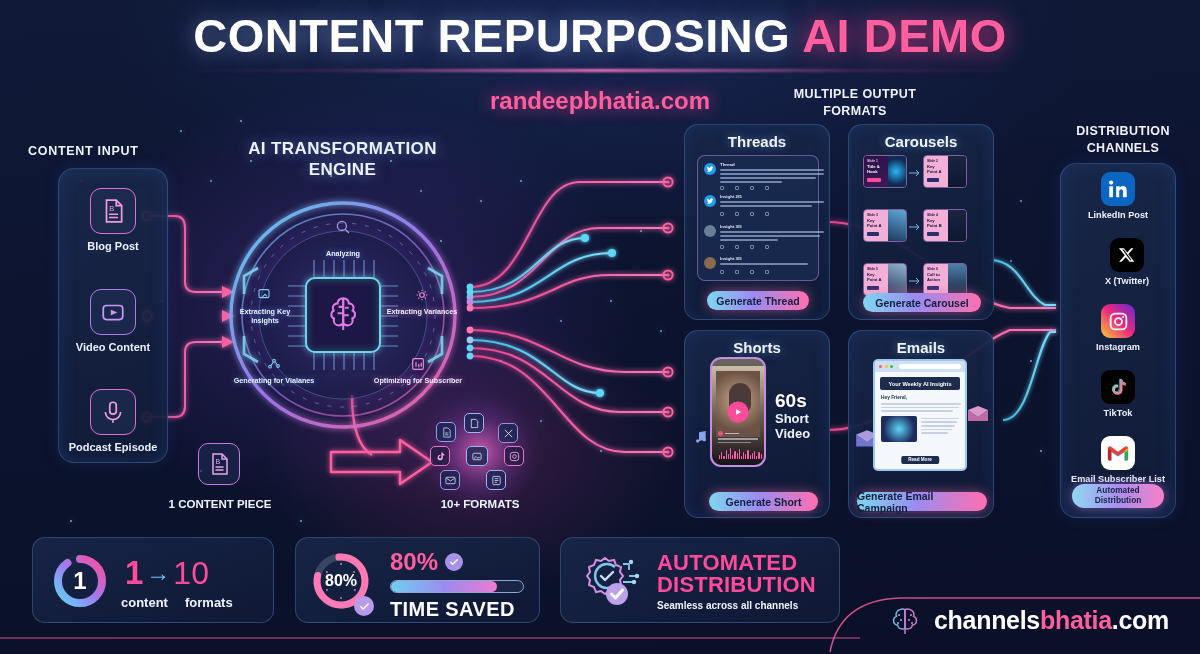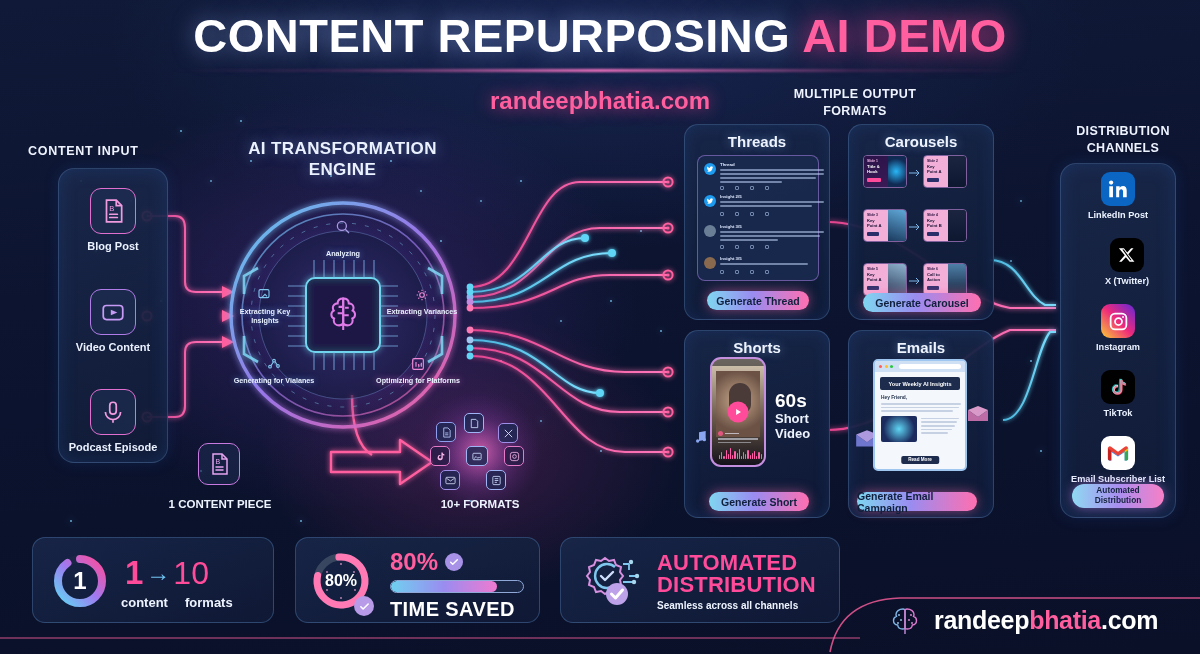--- a/index.html
+++ b/index.html
@@ -445,21 +445,21 @@
           <circle cx="18" cy="15" r="2"></circle>
           <path d="M7.5 14.5L11 9M13.5 8.5L17 13.5"></path>
         </svg>
       <div style="font-size:7.2px; font-weight:bold; color:#e8f0ff; line-height:1.2; margin-top:1px; text-shadow:0 0 6px rgba(120,180,255,.7);">Generating for Vialanes</div>
     </div>
     <div style="position:absolute; left:155px; top:166px; width:90px; text-align:center;">
       <svg width="16" height="16" viewBox="0 0 24 24" fill="none" stroke="#f08ad8" stroke-width="1.7">
         <rect x="4" y="4" width="16" height="16" rx="2"></rect>
           <path d="M9 16V9M13 16v-4M17 16v-6"></path>
         </svg>
-      <div style="font-size:7.2px; font-weight:bold; color:#e8f0ff; line-height:1.2; margin-top:1px; text-shadow:0 0 6px rgba(255,140,220,.7);">Optimizing for Platforms</div>
+      <div style="font-size:7.2px; font-weight:bold; color:#e8f0ff; line-height:1.2; margin-top:1px; text-shadow:0 0 6px rgba(255,140,220,.7);">Optimizing for Subscriber</div>
     </div>
   </div>
 
   <div style="position:absolute; left:198px; top:443px; width:42px; height:42px; border-radius:10px; border:1.5px solid #c87ae0; display:flex; align-items:center; justify-content:center; background:rgba(28,42,78,.6);">
     <svg viewBox="0 0 24 24" width="24" height="24" fill="none" stroke="#e6a4f0" stroke-width="1.5">
       <path d="M6 2h9l5 5v15H6z"></path>
         <path d="M15 2v5h5"></path>
       <text x="8.5" y="12" font-size="7" fill="#e6a4f0" stroke="none" font-family="Liberation Sans">B</text>
       <path d="M9 15h7M9 18h7" stroke-linecap="round"></path>
       </svg>
@@ -691,21 +691,21 @@
     <svg style="position:absolute;left:8px;top:98px;" width="16" height="16" viewBox="0 0 24 24" fill="#8aa6f0">
       <path d="M9 18V5l10-2v13"></path>
         <circle cx="7" cy="18" r="2.5"></circle>
         <circle cx="17" cy="16" r="2.5"></circle>
     </svg>
     <div style="position:absolute; left:90px; top:60px; width:54px;">
       <div style="font-size:19px;font-weight:bold;color:#fff;line-height:1;">60s</div>
       <div style="font-size:13px;font-weight:bold;color:#eef4ff;line-height:1.15;margin-top:2px;">Short</div>
       <div style="font-size:13px;font-weight:bold;color:#eef4ff;line-height:1.15;">Video</div>
     </div>
-    <div class="genBtn" style="left:24px; top:161px; width:100px;">Generate Short</div>
+    <div class="genBtn" style="left:24px; top:161px; width:109px;">Generate Short</div>
   </div>
 
   <div class="card" id="cardEmails" style="left:848px; top:330px; width:146px; height:188px;">
     <div class="cardTitle">Emails</div>
     <svg style="position:absolute;left:4px;top:96px;" width="28" height="26" viewBox="0 0 24 24">
       <path d="M2 7l10 7 10-7v11H2z" fill="#7f86e8" opacity=".85"></path>
         <path d="M2 7l10-4 10 4-10 7z" fill="#bfa6f0" opacity=".9"></path>
       </svg>
     <svg style="position:absolute;left:116px;top:72px;" width="26" height="24" viewBox="0 0 24 24">
       <path d="M2 7l10 7 10-7v11H2z" fill="#e87fc0" opacity=".8"></path>
@@ -728,21 +728,21 @@
         <div style="flex:1;">
           <div class="mline" style="margin:2px 0;width:100%"></div>
             <div class="mline" style="margin:2px 0;width:96%"></div>
           <div class="mline" style="margin:2px 0;width:90%"></div>
             <div class="mline" style="margin:2px 0;width:82%"></div>
           <div class="mline" style="margin:2px 0;width:70%"></div>
         </div>
       </div>
       <div class="readMore">Read More</div>
     </div>
-    <div class="genBtn" style="left:8px; top:161px; width:120px;">Generate Email Campaign</div>
+    <div class="genBtn" style="left:8px; top:161px; width:130px;">Generate Email Campaign</div>
   </div>
 
   <div class="panel" id="dcPanel"></div>
 
   <div class="dcItem" style="left:1060px; top:172px;">
     <div class="dcIcon" style="background:#0a66c2;">
       <svg width="22" height="22" viewBox="0 0 24 24" fill="#fff">
           <rect x="2.5" y="9" width="4" height="12"></rect>
           <circle cx="4.5" cy="5" r="2.3"></circle>
           <path d="M10 9h3.8v1.7c.6-1 1.8-2 3.6-2 3 0 4.1 1.9 4.1 5V21h-4v-6c0-1.6-.6-2.6-2-2.6-1.2 0-1.8.8-2.1 1.6-.1.3-.1.7-.1 1.1V21h-3.3z"></path>
@@ -892,17 +892,17 @@
           <circle cx="13" cy="16" r="1.1"></circle>
           <circle cx="10" cy="19" r="1.1"></circle>
         </g>
       <g fill="#e48fd8" opacity=".85">
           <circle cx="23" cy="11" r="1.1"></circle>
           <circle cx="21" cy="16" r="1.1"></circle>
           <circle cx="24" cy="19" r="1.1"></circle>
         </g>
     </svg>
     <div id="logoTxt">
-      <span>randeep</span><span class="pk">bhatia</span><span>.com</span>
+      <span>channels</span><span class="pk">bhatia</span><span>.com</span>
     </div>
   </div>
 
 </div>
 
 </body></html>

